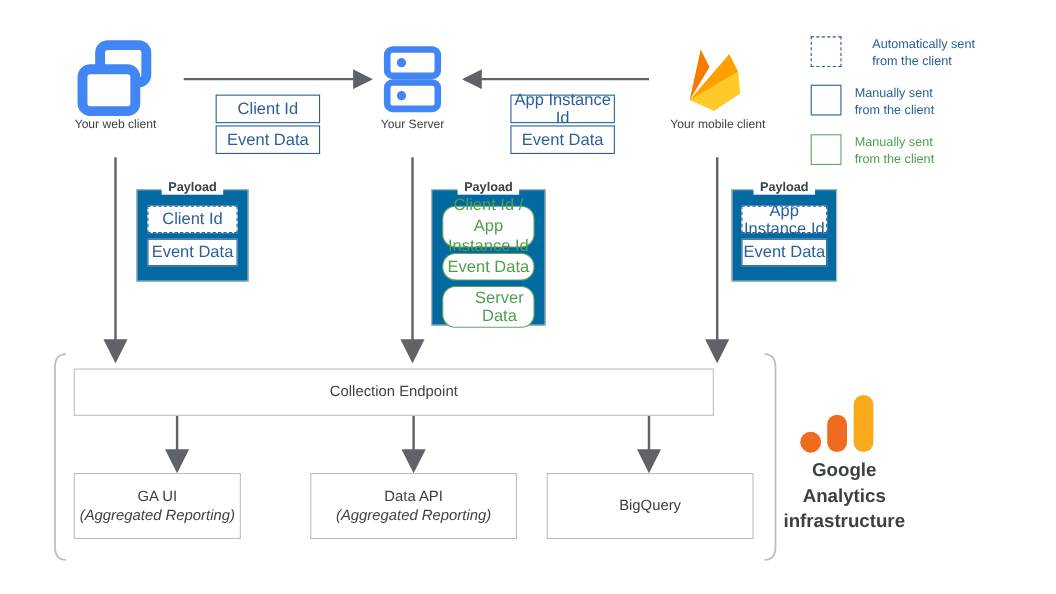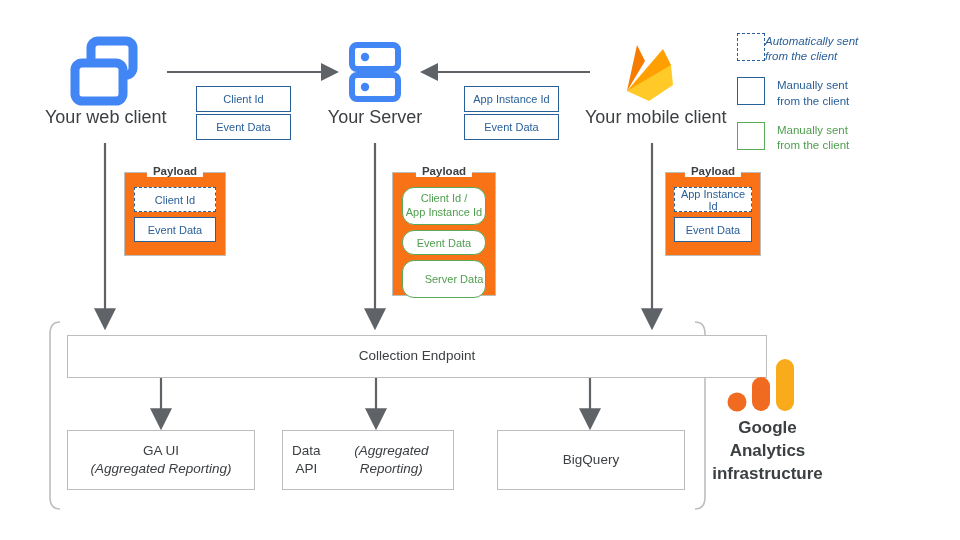--- a/index.html
+++ b/index.html
@@ -2,30 +2,30 @@
 <html><head>
 <meta charset="utf-8">
 <style>
   html,body{margin:0;padding:0;background:#fff;}
   body{width:960px;height:540px;position:relative;overflow:hidden;
        font-family:"Liberation Sans","DejaVu Sans",sans-serif;color:#3c4043;}
   .abs{position:absolute;}
   .ctr{display:flex;align-items:center;justify-content:center;text-align:center;}
 
   
-  .node-label{font-size:18px;color:#3c4043;text-align:center;white-space:nowrap;}
+  .node-label{font-size:11px;color:#3c4043;text-align:center;white-space:nowrap;}
 
   
-  .chip{border:1.6px solid #2a6099;color:#2a6099;font-size:11px;
+  .chip{border:1.6px solid #2a6099;color:#2a6099;font-size:15px;
         box-sizing:border-box;background:#fff;}
   .chip.dash{border-style:dashed;}
   .chip.green{border-color:#5aa85a;color:#4f9e4f;border-radius:12px;}
 
   
-  .payload{border:1px solid #bdbdbd;box-sizing:border-box;background:#f97316;}
+  .payload{border:1px solid #bdbdbd;box-sizing:border-box;background:#0369a1;}
   .payload-title{position:absolute;top:-8px;left:50%;transform:translateX(-50%);
         background:#fff;padding:0 6px;font-size:11.5px;font-weight:bold;color:#3c4043;
         white-space:nowrap;}
 
   
   .gbox{border:1px solid #bdbdbd;box-sizing:border-box;background:#fff;
         font-size:13.5px;color:#3c4043;line-height:1.35;}
   .gbox i{font-style:italic;display:block;}
 
   
@@ -126,30 +126,30 @@
 </div>
 
 <div class="abs payload" style="left:665px;top:172px;width:96px;height:84px;">
   <div class="payload-title">Payload</div>
   <div style="padding:14px 8px 0;">
     <div class="chip dash ctr" style="height:25px;">App Instance Id</div>
     <div class="chip ctr" style="height:25px;margin-top:5px;">Event Data</div>
   </div>
 </div>
 
-<div class="abs gbox ctr" style="left:67px;top:335px;width:700px;height:43px;">
+<div class="abs gbox ctr" style="left:67px;top:335px;width:582px;height:43px;">
   <span>Collection Endpoint</span>
 </div>
 
-<div class="abs gbox ctr" style="left:67px;top:430px;width:188px;height:60px;flex-direction:column;">
+<div class="abs gbox ctr" style="left:67px;top:430px;width:152px;height:60px;flex-direction:column;">
   <span>GA UI</span>
   <i>(Aggregated Reporting)</i>
 </div>
 
-<div class="abs gbox ctr" style="left:282px;top:430px;width:172px;height:60px;flex-direction:row;">
+<div class="abs gbox ctr" style="left:282px;top:430px;width:188px;height:60px;flex-direction:column;">
   <span>Data API</span>
   <i>(Aggregated Reporting)</i>
 </div>
 
 <div class="abs gbox ctr" style="left:497px;top:430px;width:188px;height:60px;flex-direction:column;">
   <span>BigQuery</span>
 </div>
 
 <div class="abs" style="left:700px;top:355px;width:135px;text-align:center;">
   <svg width="135" height="62">
@@ -158,21 +158,21 @@
     <circle cx="37" cy="47" r="9.5" fill="#F06A20"></circle>
   </svg>
   <div style="font-size:17px;line-height:1.35;font-weight:bold;color:#3c4043;">
     <div>Google Analytics</div>
     <div>infrastructure</div>
   </div>
 </div>
 
 <div class="abs" style="left:737px;top:33px;">
 
-  <div style="display:flex;align-items:flex-start;gap:0;font-style:italic;">
+  <div style="display:flex;align-items:flex-start;gap:28px;">
     <div class="legend-sw lg-blue-d"></div>
     <div class="legend-txt" style="color:#2a6099;padding-top:1px;">
       <div>Automatically sent</div>
       <div>from the client</div>
     </div>
   </div>
 
   <div style="display:flex;align-items:flex-start;gap:12px;margin-top:13px;">
     <div class="legend-sw lg-blue"></div>
     <div class="legend-txt" style="color:#2a6099;padding-top:1px;">

